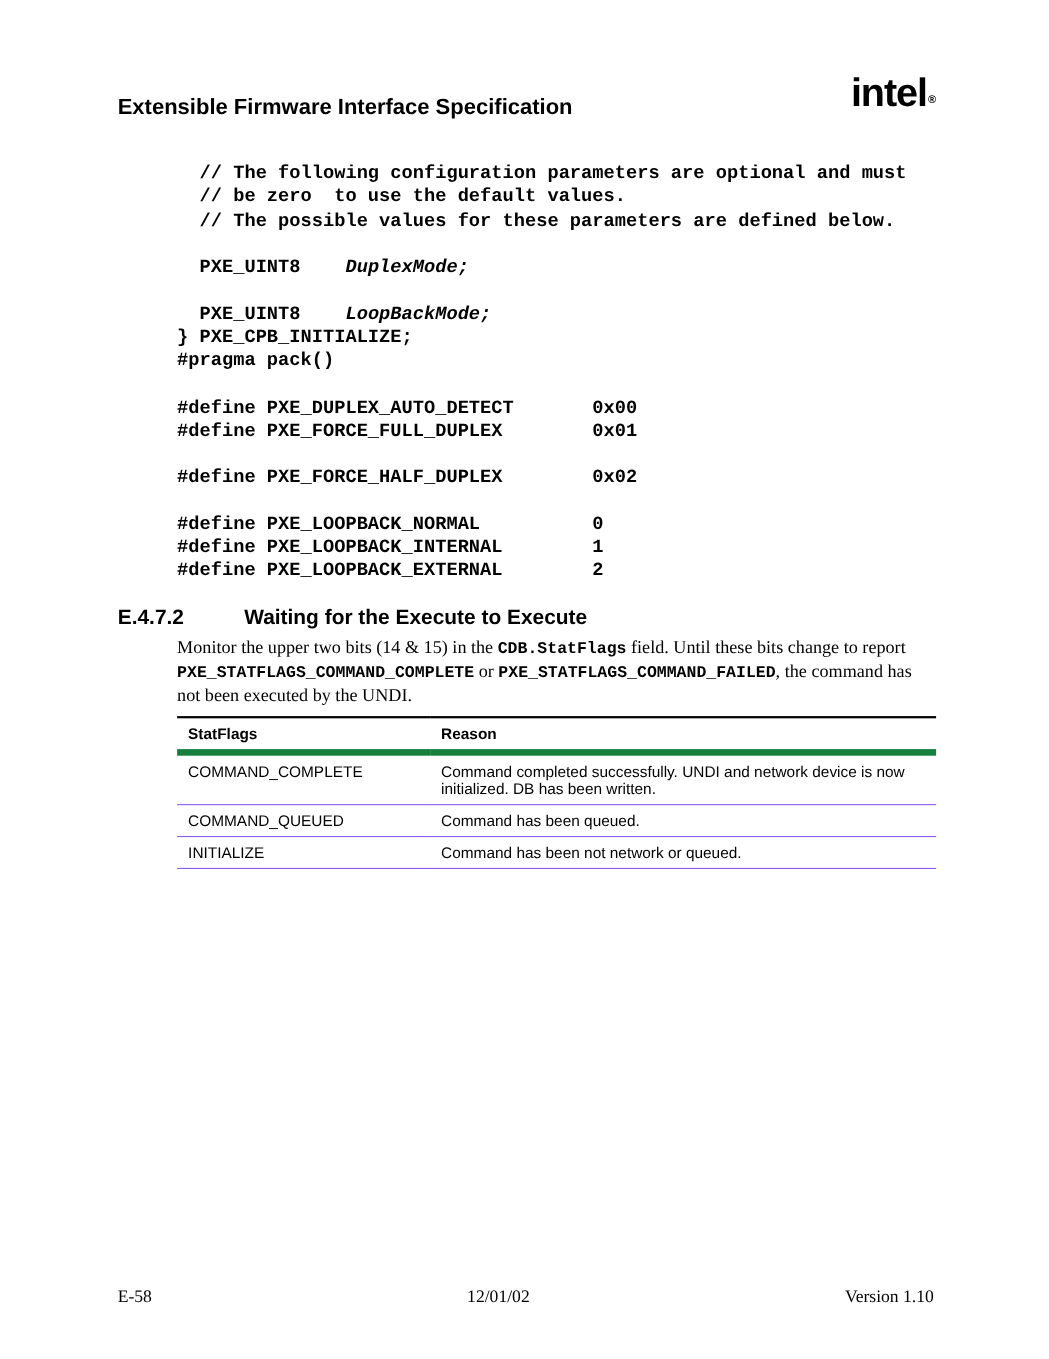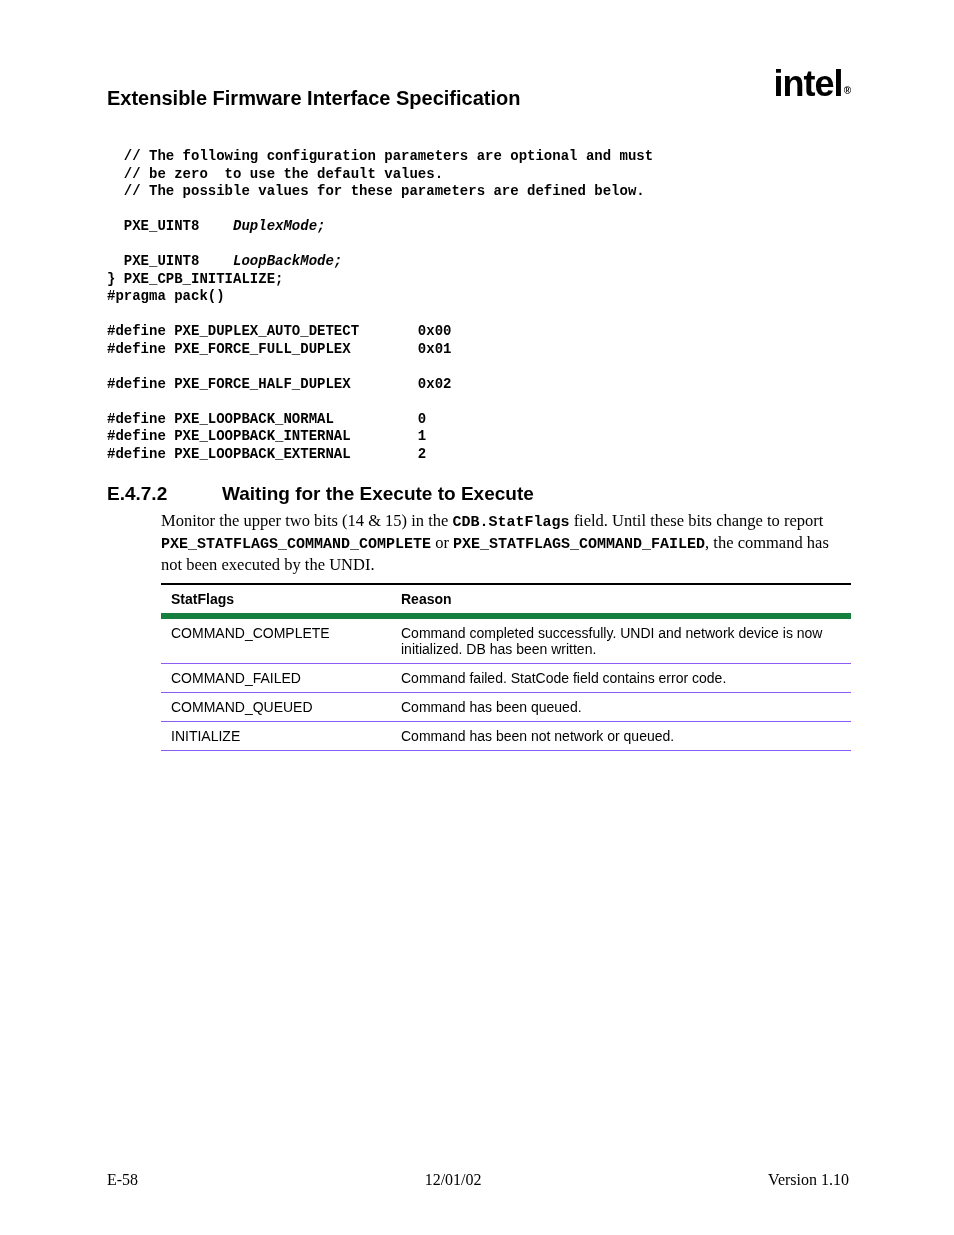--- a/index.html
+++ b/index.html
@@ -43,23 +43,24 @@
   }
   .intel-logo .reg {
     font-size: 10px;
     position: relative;
     top: -2px;
     left: 1px;
   }
   .code-block {
     font-family: "Courier New", Courier, monospace;
     font-weight: bold;
-    font-size: 14px;
+    font-size: 17px;
     line-height: 1.25;
     white-space: pre;
+    margin-left: 54px;
     margin-bottom: 20px;
   }
   .code-block .italic { font-style: italic; }
   .section-hdg {
     font-family: Arial, Helvetica, sans-serif;
     font-weight: bold;
     font-size: 19px;
     margin-top: 10px;
     margin-bottom: 6px;
   }
@@ -151,24 +152,20 @@
         <th class="col1">StatFlags</th>
         <th>Reason</th>
       </tr>
     </thead>
     <tbody>
       <tr>
         <td class="col1">COMMAND_COMPLETE</td>
         <td>Command completed successfully.  UNDI and network device is now initialized.  DB has been written.</td>
       </tr>
       <tr>
-        <td class="col1">COMMAND_FAILED</td>
-        <td>Command failed.  StatCode field contains error code.</td>
-      </tr>
-      <tr>
         <td class="col1">COMMAND_QUEUED</td>
         <td>Command has been queued.</td>
       </tr>
       <tr>
         <td class="col1">INITIALIZE</td>
         <td>Command has been not network or queued.</td>
       </tr>
     </tbody>
   </table>
 

